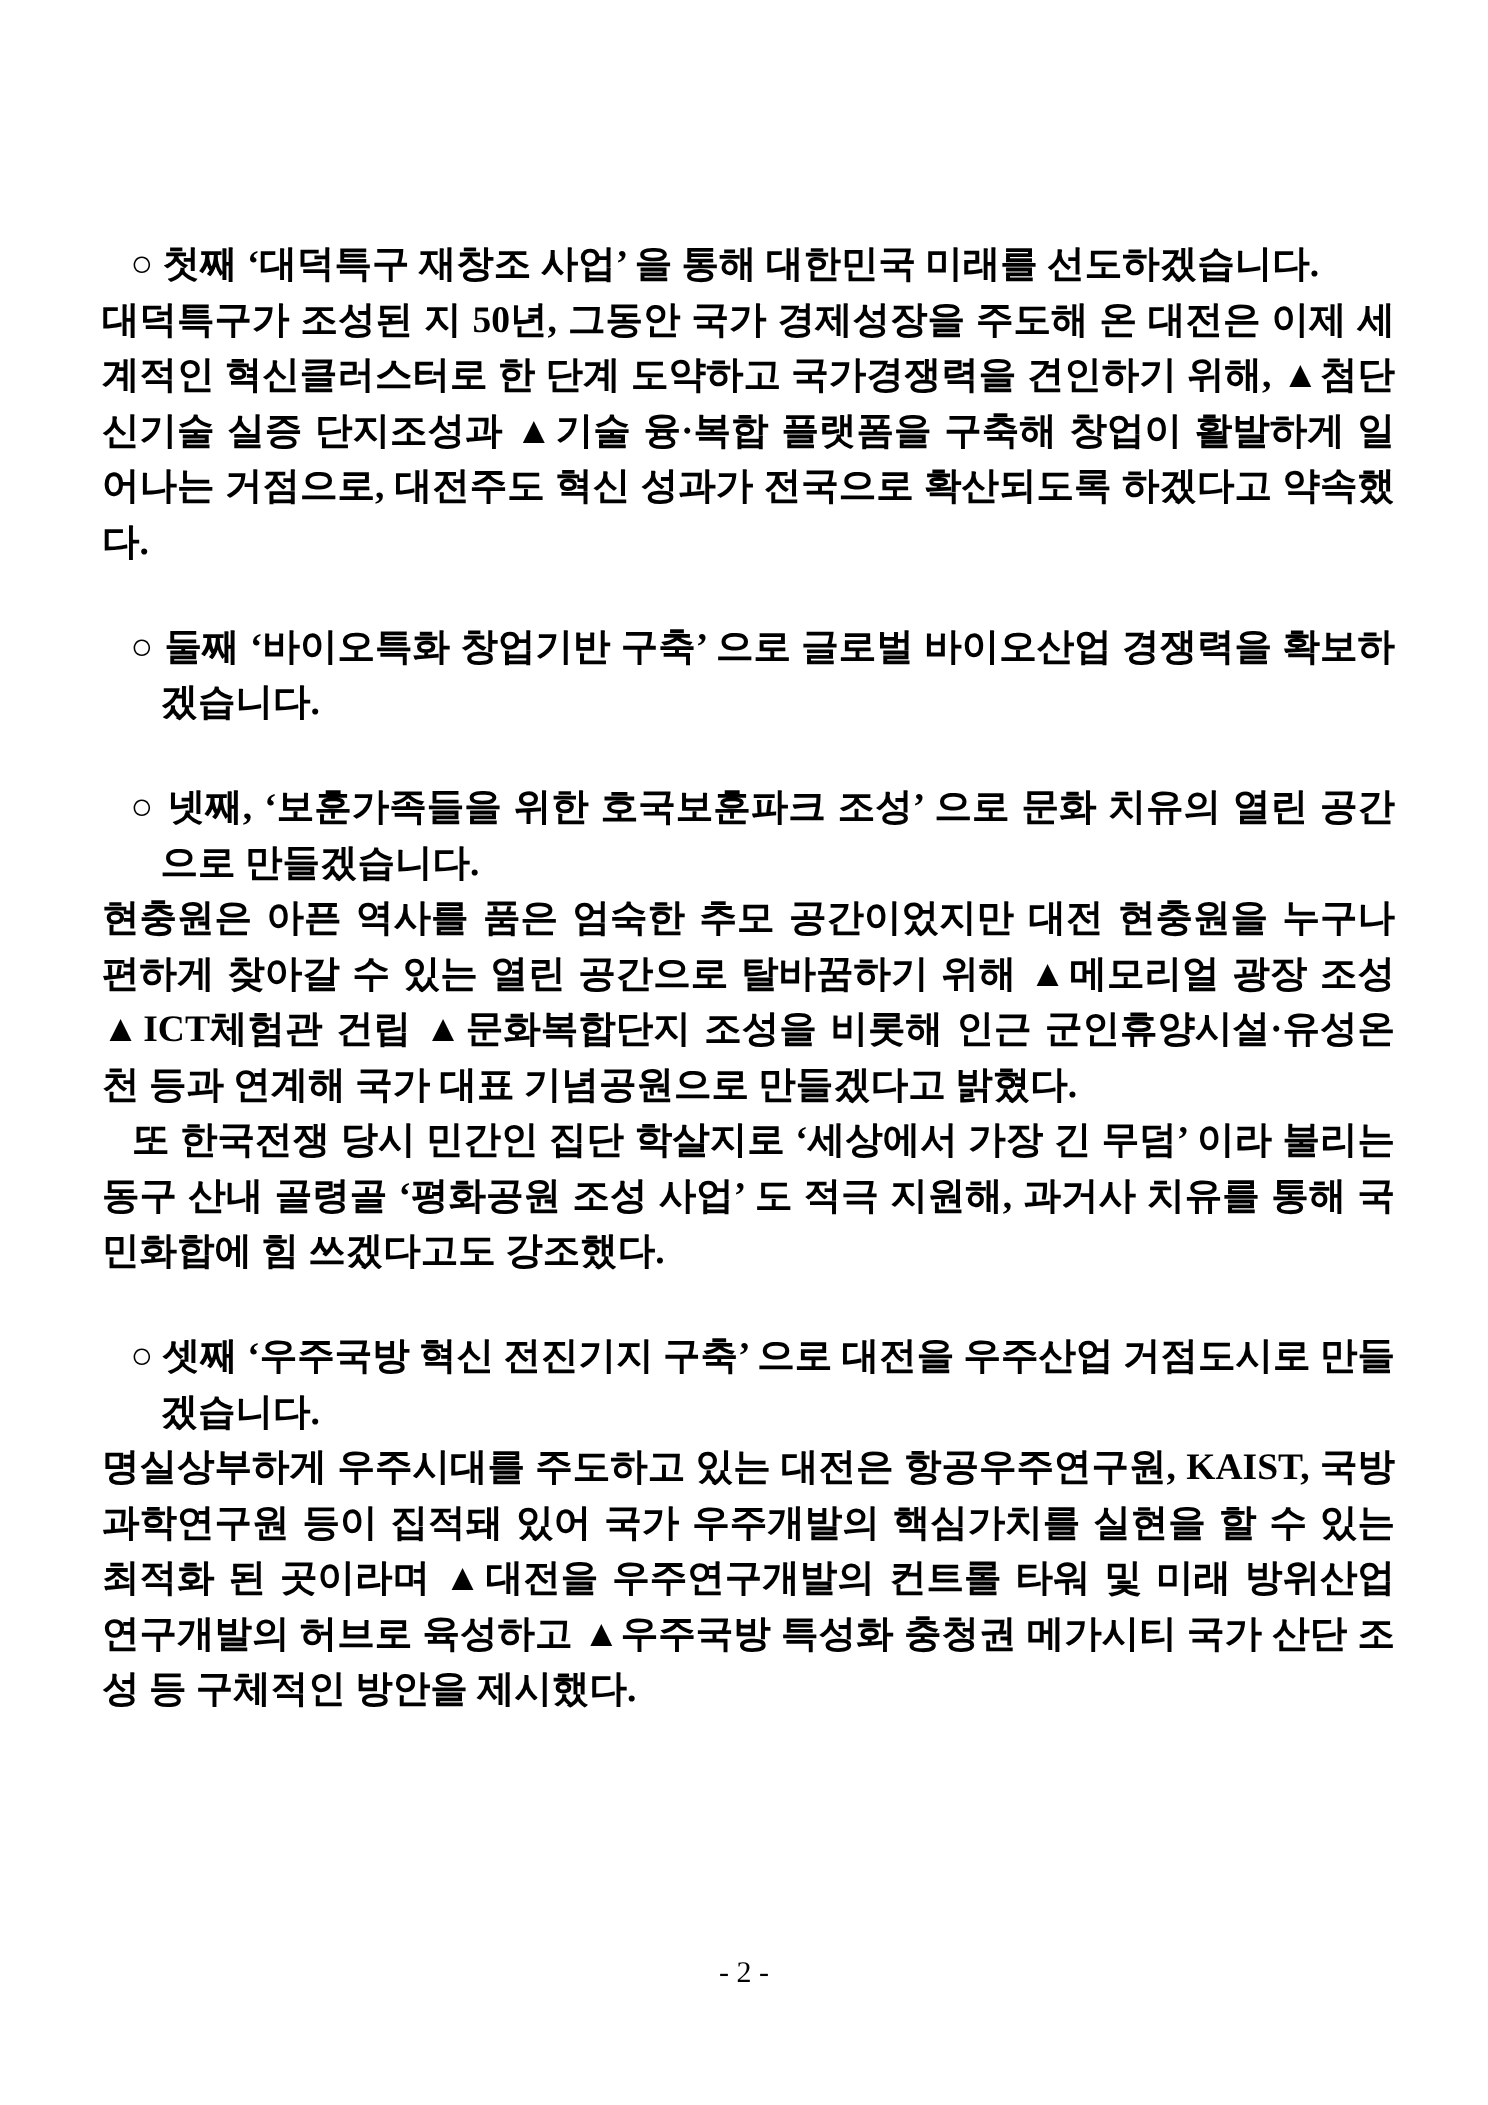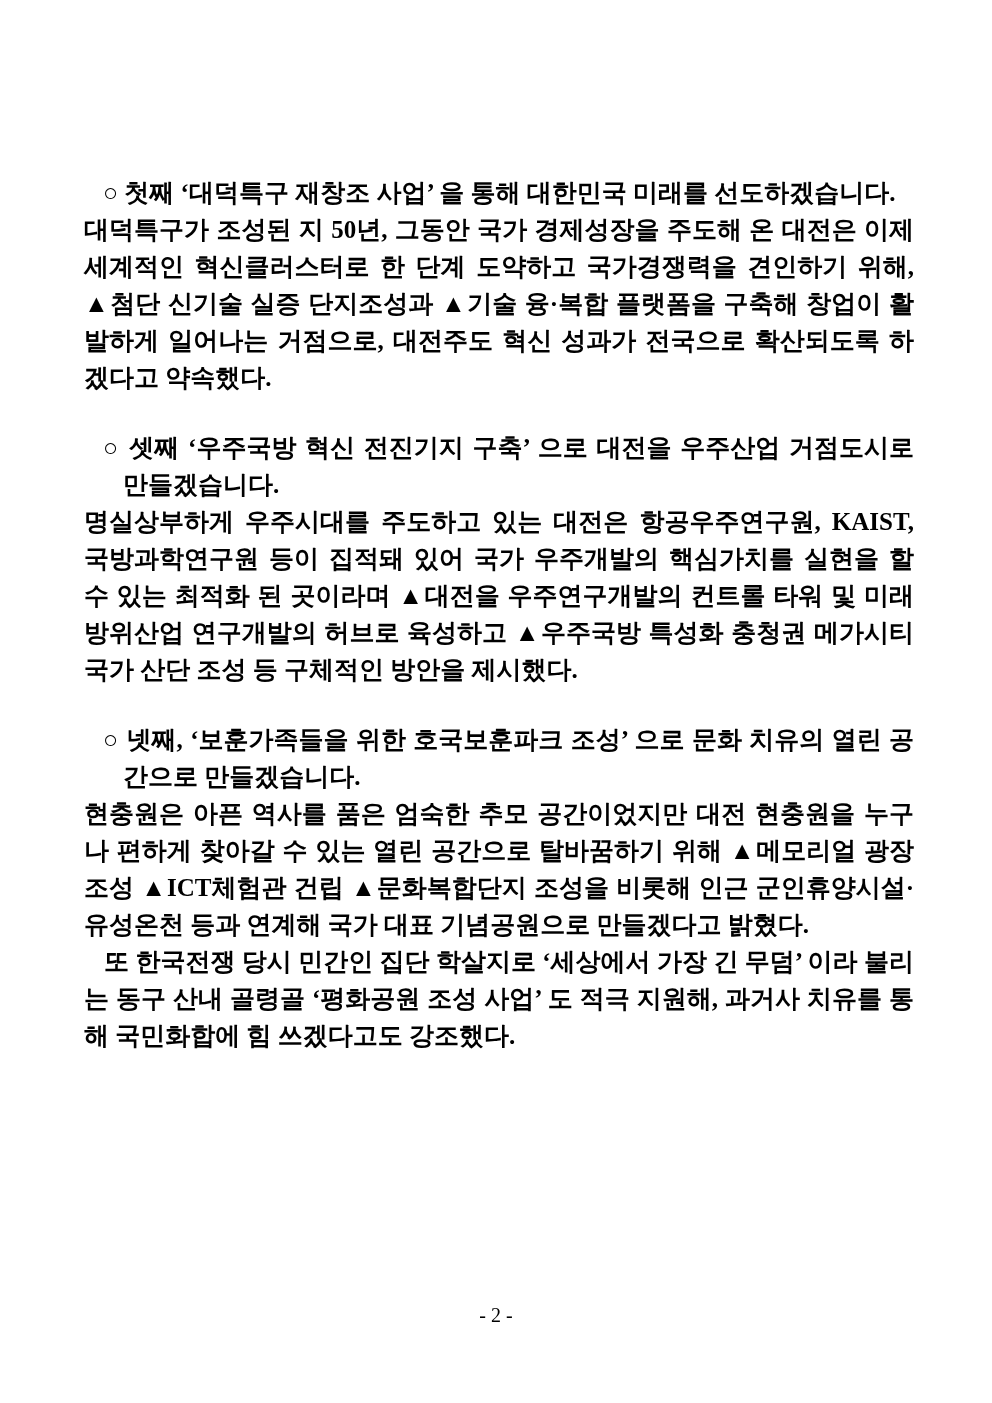--- a/index.html
+++ b/index.html
@@ -15,21 +15,21 @@
     color: #000000;
     font-family: "Liberation Serif", "DejaVu Serif", serif;
     overflow: hidden;
   }
   .content {
     position: absolute;
     top: 158px;
     left: 68px;
     width: 862px;
   }
-  .section { margin: 16px; }
+  .section { margin: 0; }
   .section + .section { margin-top: 33px; }
   .heading {
     font-size: 25px;
     font-weight: bold;
     line-height: 37px;
     margin: 0 0 0 39px;
     text-indent: -20px;
     text-align: justify;
     word-break: break-all;
   }
@@ -63,31 +63,32 @@
 
 <div class="page">
   <main class="content">
 
     <section class="section">
       <h2 class="heading"><span class="marker">○</span> <span>첫째 ‘대덕특구 재창조 사업’ 을 통해 대한민국 미래를 선도하겠습니다.</span></h2>
       <p class="body-para">대덕특구가 조성된 지 50년, 그동안 국가 경제성장을 주도해 온 대전은 이제 세계적인 혁신클러스터로 한 단계 도약하고 국가경쟁력을 견인하기 위해, ▲첨단 신기술 실증 단지조성과 ▲기술 융·복합 플랫폼을 구축해 창업이 활발하게 일어나는 거점으로, 대전주도 혁신 성과가 전국으로 확산되도록 하겠다고 약속했다.</p>
     </section>
 
     <section class="section">
-    </section>
-
-    <section class="section">
-      <h2 class="heading"><span class="marker">○</span> <span>셋째 ‘우주국방 혁신 전진기지 구축’ 으로 대전을 우주산업 거점도시로 만들겠습니다.</span></h2>
-      <p class="body-para">명실상부하게 우주시대를 주도하고 있는 대전은 항공우주연구원, KAIST, 국방과학연구원 등이 집적돼 있어 국가 우주개발의 핵심가치를 실현을 할 수 있는 최적화 된 곳이라며 ▲대전을 우주연구개발의 컨트롤 타워 및 미래 방위산업 연구개발의 허브로 육성하고 ▲우주국방 특성화 충청권 메가시티 국가 산단 조성 등 구체적인 방안을 제시했다.</p>
+      <h2 class="heading"><span class="marker">○</span> <span>둘째 ‘바이오특화 창업기반 구축’ 으로 글로벌 바이오산업 경쟁력을 확보하겠습니다.</span></h2>
     </section>
 
     <section class="section">
       <h2 class="heading"><span class="marker">○</span> <span>넷째, ‘보훈가족들을 위한 호국보훈파크 조성’ 으로 문화 치유의 열린 공간으로 만들겠습니다.</span></h2>
       <p class="body-para">현충원은 아픈 역사를 품은 엄숙한 추모 공간이었지만 대전 현충원을 누구나 편하게 찾아갈 수 있는 열린 공간으로 탈바꿈하기 위해 ▲메모리얼 광장 조성 ▲ICT체험관 건립 ▲문화복합단지 조성을 비롯해 인근 군인휴양시설·유성온천 등과 연계해 국가 대표 기념공원으로 만들겠다고 밝혔다.</p>
       <p class="body-para first-indent">또 한국전쟁 당시 민간인 집단 학살지로 ‘세상에서 가장 긴 무덤’ 이라 불리는 동구 산내 골령골 ‘평화공원 조성 사업’ 도 적극 지원해, 과거사 치유를 통해 국민화합에 힘 쓰겠다고도 강조했다.</p>
+    </section>
+
+    <section class="section">
+      <h2 class="heading"><span class="marker">○</span> <span>셋째 ‘우주국방 혁신 전진기지 구축’ 으로 대전을 우주산업 거점도시로 만들겠습니다.</span></h2>
+      <p class="body-para">명실상부하게 우주시대를 주도하고 있는 대전은 항공우주연구원, KAIST, 국방과학연구원 등이 집적돼 있어 국가 우주개발의 핵심가치를 실현을 할 수 있는 최적화 된 곳이라며 ▲대전을 우주연구개발의 컨트롤 타워 및 미래 방위산업 연구개발의 허브로 육성하고 ▲우주국방 특성화 충청권 메가시티 국가 산단 조성 등 구체적인 방안을 제시했다.</p>
     </section>
 
   </main>
 
   <footer class="footer">
     <span>- 2 -</span>
   </footer>
 </div>
 
 </body></html>

